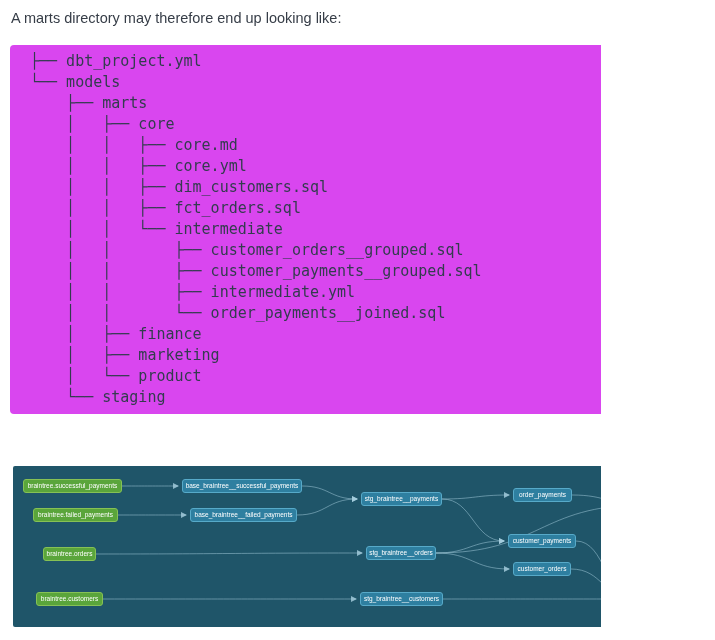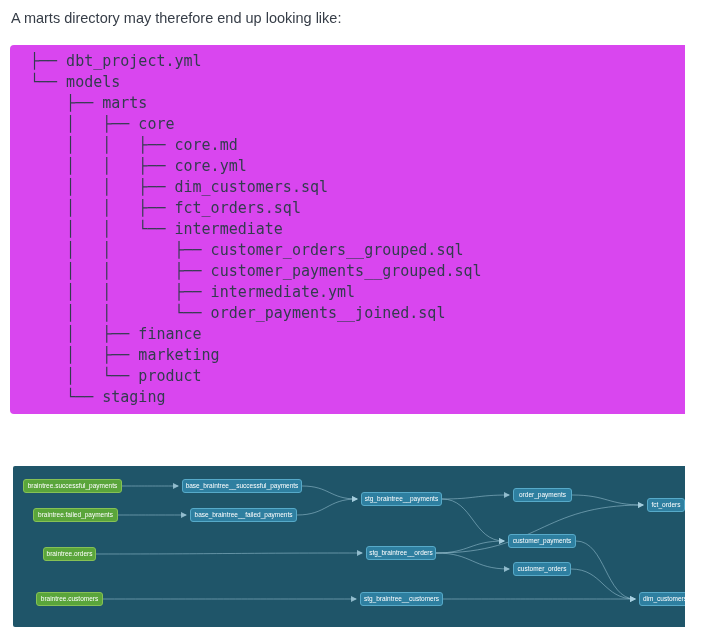--- a/index.html
+++ b/index.html
@@ -1,17 +1,17 @@
 <!DOCTYPE html>
 <html><head>
 <meta charset="utf-8">
 <style>
   html,body { margin:0; padding:0; background:#ffffff; }
   .page {
-    position:relative; width:685px; height:640px; background:#ffffff;
+    position:relative; width:601px; height:640px; background:#ffffff;
     font-family:"Liberation Sans", sans-serif; overflow:hidden;
   }
   .text-line {
     position:absolute; left:11px; margin:0;
     font-size:14.5px; line-height:20px; color:#363d47;
   }
   .intro-pos { top:8px; }
   .caption-pos { top:431px; }
   .code-block {
     position:absolute; left:10px; top:45px; width:695px; height:369px;

